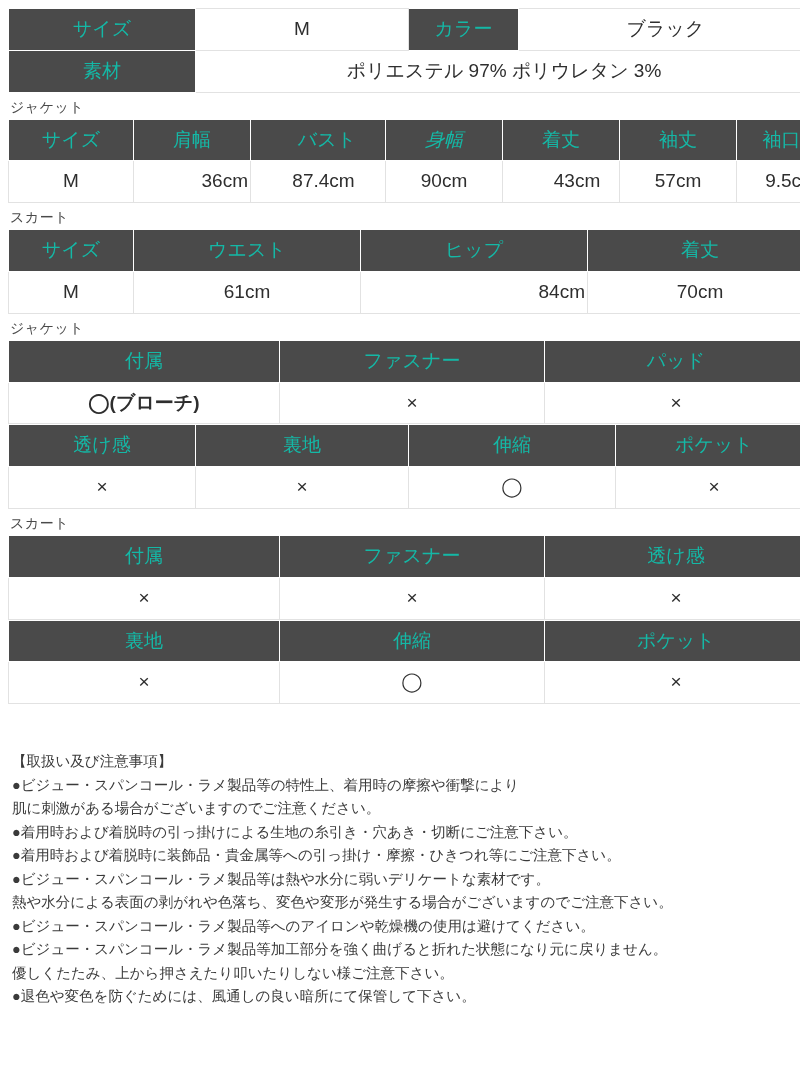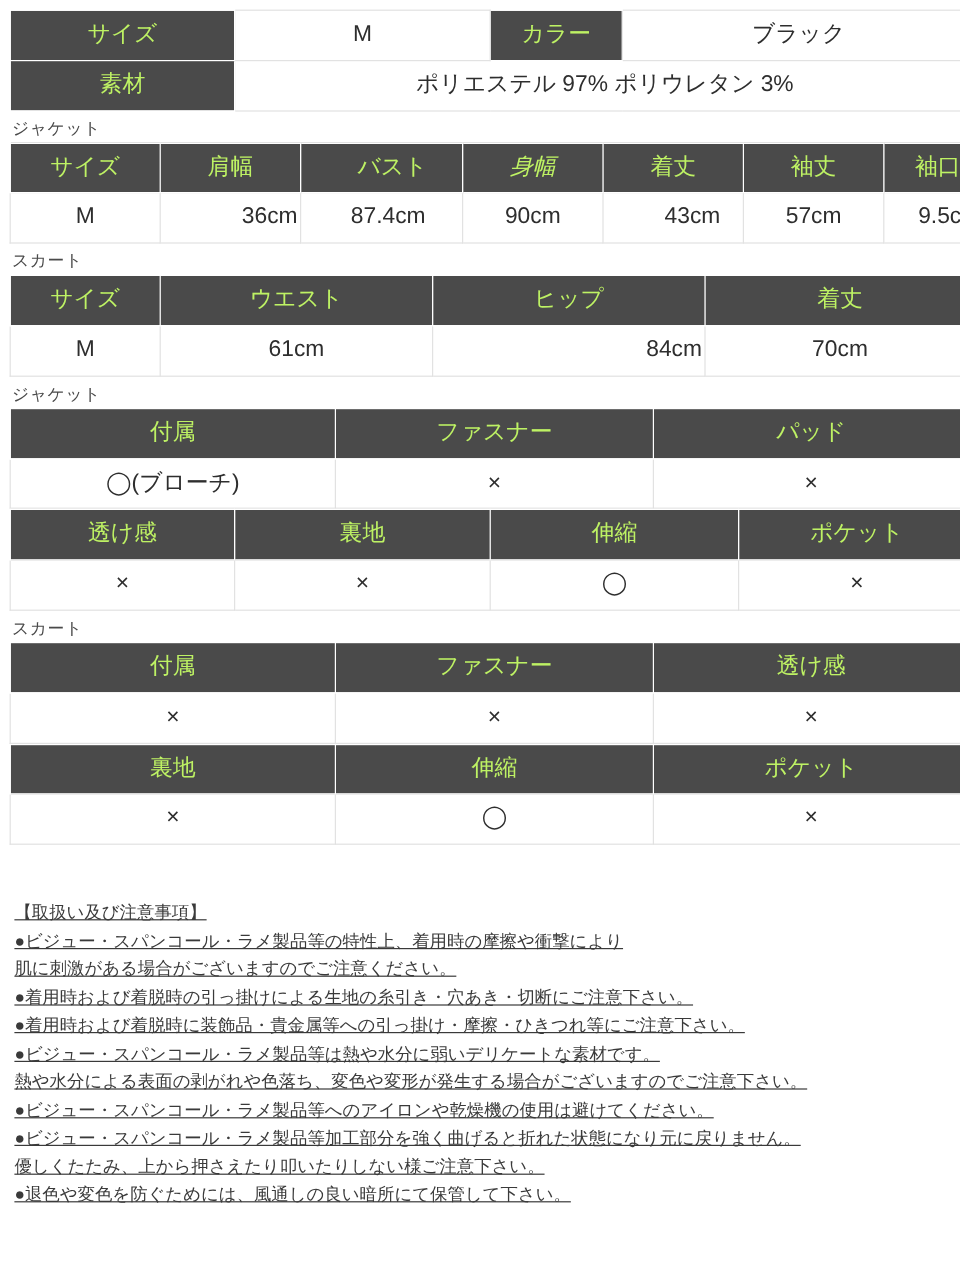--- a/index.html
+++ b/index.html
@@ -31,21 +31,21 @@
     text-align: center;
     vertical-align: middle;
     font-size: 19px;
     padding: 9px 2px;
     color: #2e2e2e;
     background: #ffffff;
     line-height: 1.2;
   }
   table.spec td.hd {
     background: #4a4a4a;
-    color: #bef264;
+    color: #14b8a6;
     font-weight: normal;
   }
   
   table.spec.bordered td {
     border: 1px solid #e2e2e2;
   }
   table.spec.bordered td.hd {
     border: 1px solid #ffffff;
   }
   .section-label {
@@ -59,21 +59,20 @@
   }
   .top-table td {
     padding: 11px 2px;
   }
   .notes {
     margin-top: 46px;
     padding-left: 4px;
     font-size: 14.5px;
     line-height: 1.62;
     color: #3a3a3a;
-    text-decoration: underline;
   }
   .notes div {
     white-space: pre;
   }
 </style>
 </head>
 <body>
 
 <div class="page">
 
@@ -142,21 +141,21 @@
       <div class="block">
         <div class="section-label">ジャケット</div>
         <table class="spec bordered">
           <tbody>
             <tr>
               <td class="hd" style="width: 266px;">付属</td>
               <td class="hd" style="width: 260px;">ファスナー</td>
               <td class="hd" style="width: 258px;">パッド</td>
             </tr>
             <tr>
-              <td style="width: 266px;">◯(ブローチ)</td>
+              <td style="width: 266px; font-weight: bold;">◯(ブローチ)</td>
               <td style="width: 260px;">×</td>
               <td style="width: 258px;">×</td>
             </tr>
           </tbody>
         </table>
       </div>
       <div class="block">
         <table class="spec bordered">
           <tbody>
             <tr>

